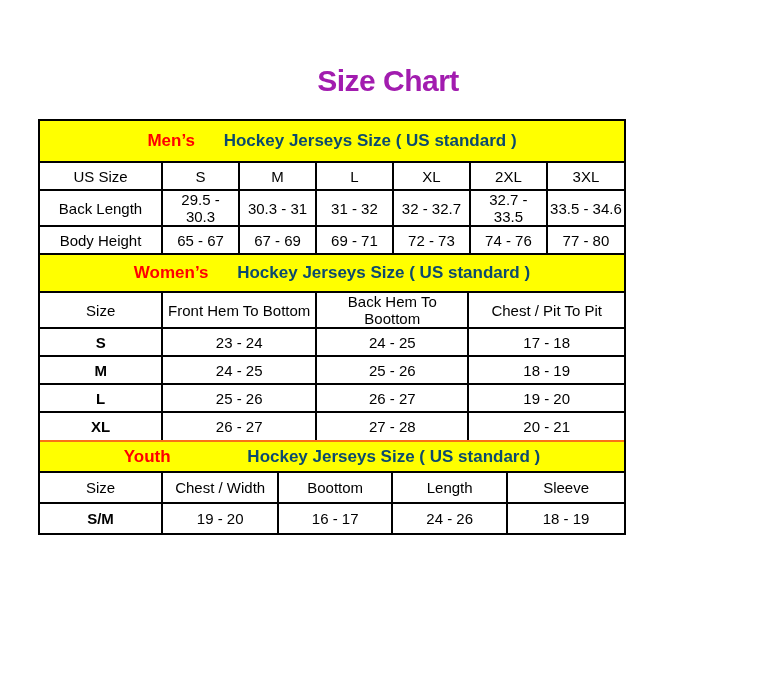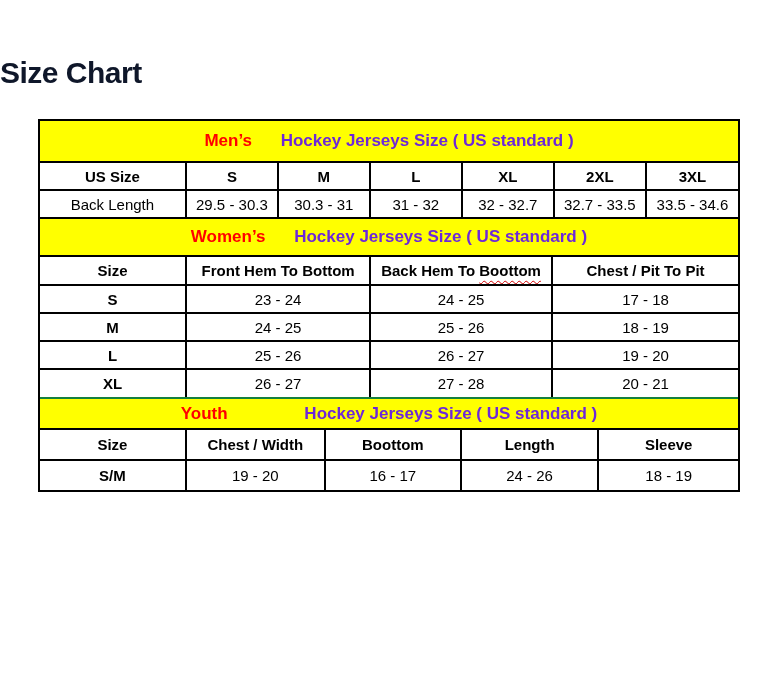--- a/index.html
+++ b/index.html
@@ -4,45 +4,45 @@
 <style>
   * { margin:0; padding:0; box-sizing:border-box; }
   html,body { background:#ffffff; }
   body {
     width:776px; height:692px;
     font-family:"Liberation Sans","DejaVu Sans",sans-serif;
     color:#000;
   }
   .sheet { position:relative; width:776px; height:692px; background:#fff; overflow:hidden; }
   .page-title {
-    position:absolute; top:56px; left:0; width:100%;
-    text-align:left; font-size:30px; font-weight:bold;
-    color:#0f172a; letter-spacing:-0.5px; line-height:1.1;
+    position:absolute; top:64px; left:0; width:100%;
+    text-align:center; font-size:30px; font-weight:bold;
+    color:#a21caf; letter-spacing:-0.5px; line-height:1.1;
   }
   .chart {
-    position:absolute; left:38px; top:119px; width:702px;
+    position:absolute; left:38px; top:119px; width:588px;
     border:2px solid #000; background:#fff;
   }
   .band {
     background:#ffff00;
     display:flex; align-items:center; justify-content:center;
     font-weight:bold; font-size:17px; text-align:center;
     border-bottom:2px solid #000;
   }
   .band-men   { height:42px; }
   .band-women { height:40px; border-top:2px solid #000;text-align:center; }
-  .band-youth { height:33px; border-top:2px solid #15803d;gap:48px; }
+  .band-youth { height:33px; border-top:2px solid #f97316;gap:48px; }
   .band .hl { color:#ff0000; white-space:pre; }
-  .band .rest { color:#6d28d9; white-space:pre;margin-left:24px; }
+  .band .rest { color:#0c4a6e; white-space:pre;margin-left:24px; }
   table { width:100%; border-collapse:collapse; table-layout:fixed; }
   th, td {
     border:2px solid #000; text-align:center; vertical-align:middle;
     font-size:15px; padding:0 2px; overflow:hidden;
   }
-  th { font-weight:bold; }
+  th { font-weight:normal; }
   td { font-weight:normal; }
   tr > *:first-child { border-left:none; }
   tr > *:last-child  { border-right:none; }
   table tr:first-child > * { border-top:none; }
   table tr:last-child  > * { border-bottom:none; }
   .men-table tr   { height:27px; }
   .women-table tr { height:28px; }
   .youth-table tr { height:30px; }
   .women-table td.lbl, .youth-table td.lbl { font-weight:bold; }
   .misspell {
@@ -85,20 +85,29 @@
         <th>3XL</th>
       </tr>
       <tr>
         <td class="lbl">Back Length</td>
         <td>29.5 - 30.3</td>
         <td>30.3 - 31</td>
         <td>31 - 32</td>
         <td>32 - 32.7</td>
         <td>32.7 - 33.5</td>
         <td>33.5 - 34.6</td>
+      </tr>
+      <tr>
+        <td class="lbl">Body Height</td>
+        <td>65 - 67</td>
+        <td>67 - 69</td>
+        <td>69 - 71</td>
+        <td>72 - 73</td>
+        <td>74 - 76</td>
+        <td>77 - 80</td>
       </tr>
     </tbody>
       </table>
 
     <div class="band band-women">
       <span class="hl">Women’s</span>
         <span class="rest"> Hockey Jerseys Size ( US standard )</span>
     </div>
     <table class="women-table">
       <colgroup>

